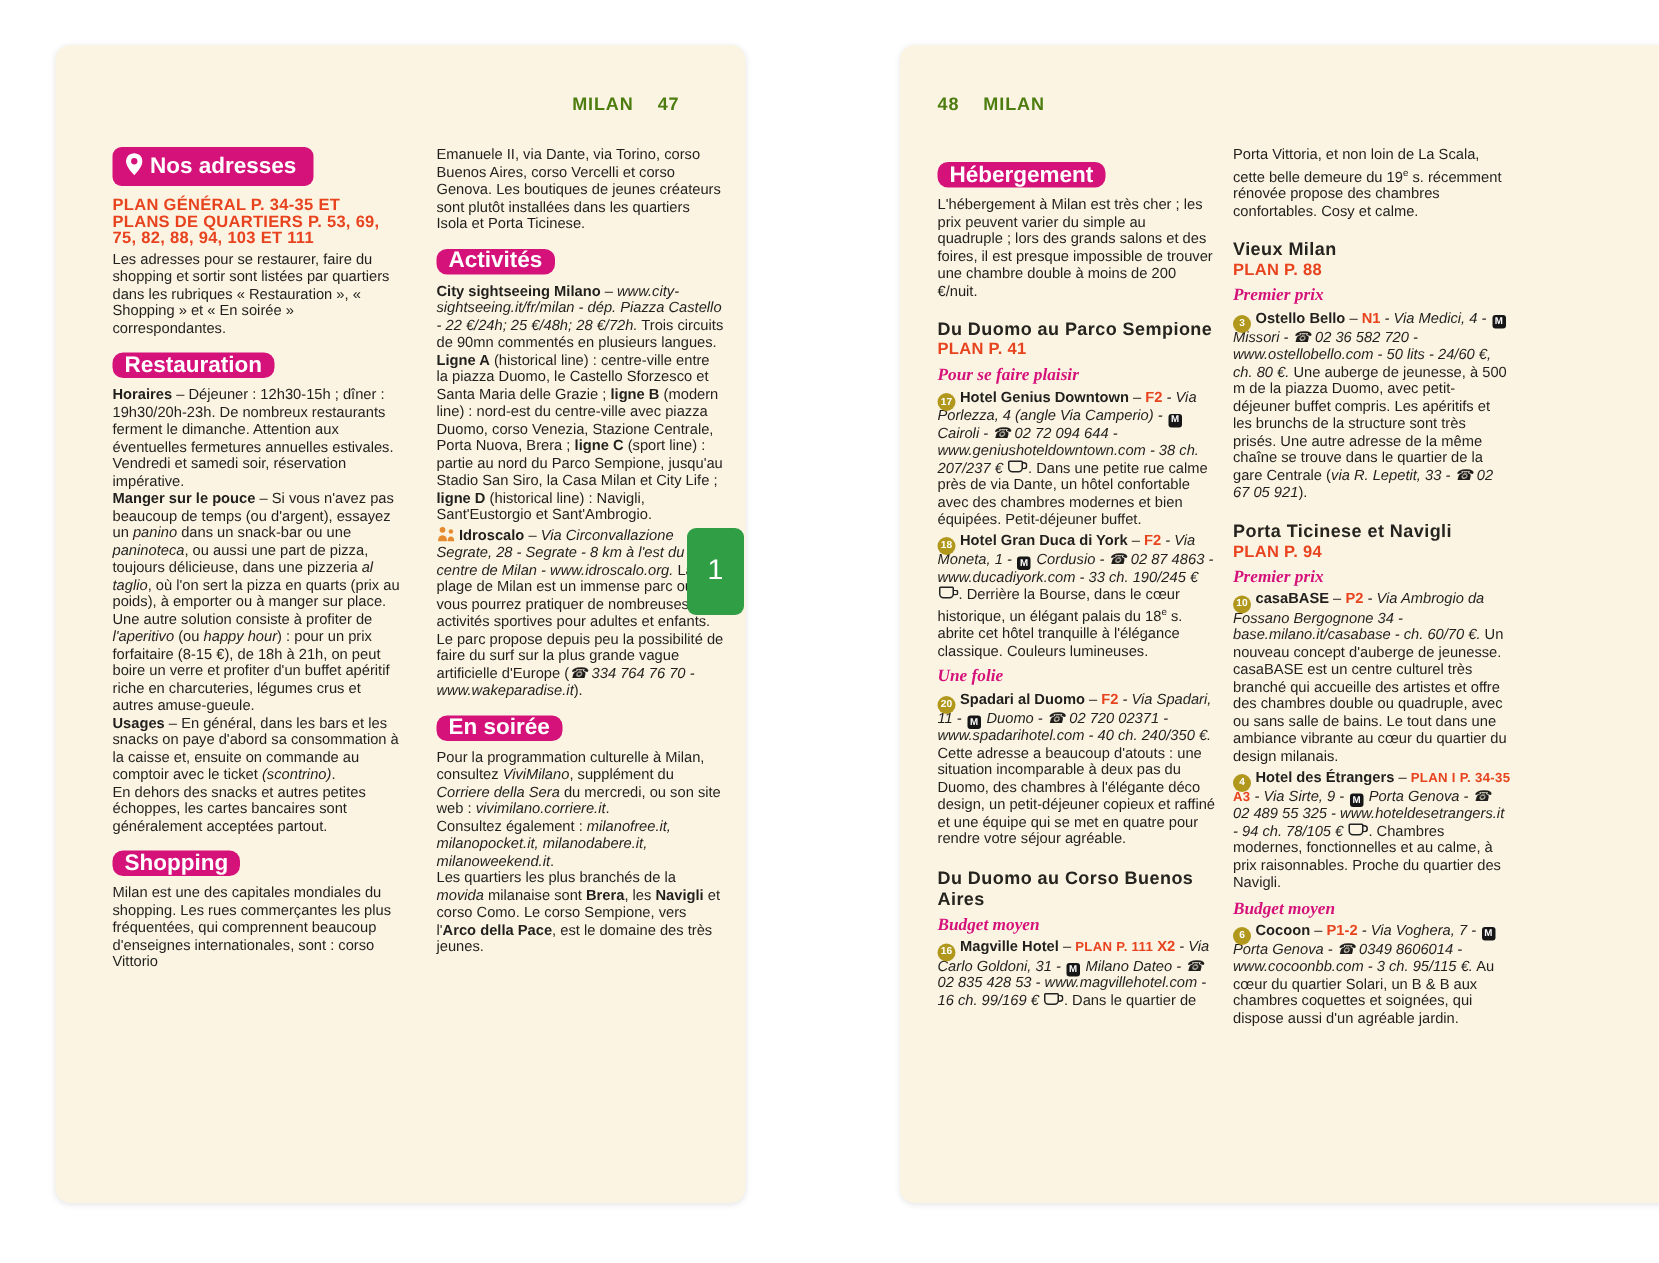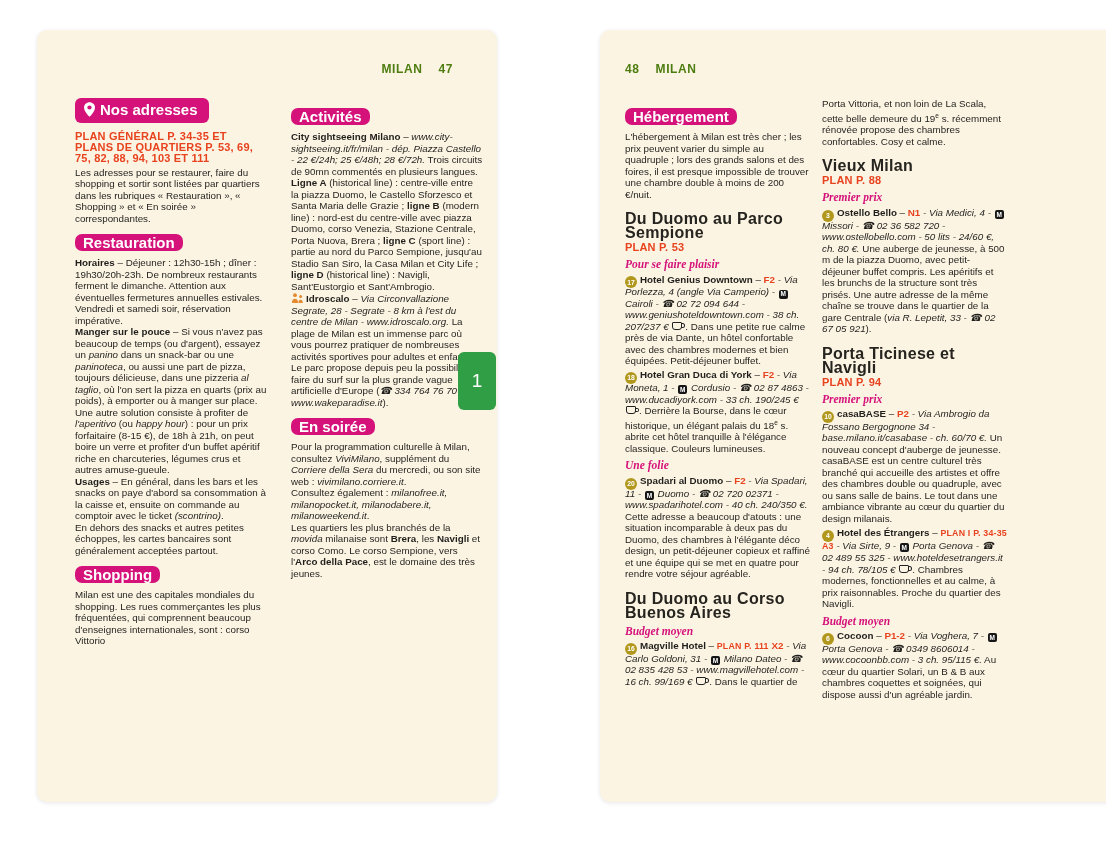--- a/index.html
+++ b/index.html
@@ -37,21 +37,21 @@
   }
   .badge{
     display:inline-block;background:#d5127a;color:#fff;font-weight:bold;
     font-size:15px;padding:2.5px 8px 3px;border-radius:7px;margin:10px 18px 6px 0;
   }
   .planref{
     color:#e8431f;font-weight:bold;font-size:11px;line-height:11px;
     letter-spacing:0.2px;margin:1px 0 3px 0;
   }
   .heading{
-    font-size:16px;line-height:14px;font-weight:bold;color:#26241f;
+    font-size:12px;line-height:14px;font-weight:bold;color:#26241f;
     letter-spacing:0.3px;margin:12px 0 2px 0;
   }
   .pricecat{
     font-family:"Liberation Serif", serif;font-style:italic;font-weight:bold;
     color:#d5127a;font-size:11.5px;margin:6px 0 3px 0;
   }
   .para{margin:0;}
   .para.entry{margin-top:2.5px;}
 
   .rb{font-weight:bold;}
@@ -95,20 +95,21 @@
   </div>
   <div class="cols">
     <div class="col"><div class="badge-lg">
           <span><svg width="11" height="15" viewBox="0 0 12 16">
               <path d="M6 0C2.7 0 0 2.6 0 5.9 0 10.3 6 16 6 16s6-5.7 6-10.1C12 2.6 9.3 0 6 0z" fill="#fff"></path>
               <circle cx="6" cy="5.8" r="2.3" fill="#d5127a"></circle>
             </svg></span>
           <span>Nos adresses</span>
         </div><div class="planref">PLAN GÉNÉRAL P. 34-35 ET PLANS DE QUARTIERS P. 53, 69, 75, 82, 88, 94, 103 ET 111</div><p class="para"><span class="rn">Les adresses pour se restaurer, faire du shopping et sortir sont listées par quartiers dans les rubriques « Restauration », « Shopping » et « En soirée » correspondantes.</span></p><div><span class="badge">Restauration</span></div><p class="para"><span class="rb">Horaires</span><span class="rn"> – Déjeuner : 12h30-15h ; dîner : 19h30/20h-23h. De nombreux restaurants ferment le dimanche. Attention aux éventuelles fermetures annuelles estivales. Vendredi et samedi soir, réservation impérative.</span></p><p class="para"><span class="rb">Manger sur le pouce</span><span class="rn"> – Si vous n'avez pas beaucoup de temps (ou d'argent), essayez un </span><span class="ri">panino</span><span class="rn"> dans un snack-bar ou une </span><span class="ri">paninoteca</span><span class="rn">, ou aussi une part de pizza, toujours délicieuse, dans une pizzeria </span><span class="ri">al taglio</span><span class="rn">, où l'on sert la pizza en quarts (prix au poids), à emporter ou à manger sur place. Une autre solution consiste à profiter de </span><span class="ri">l'aperitivo</span><span class="rn"> (ou </span><span class="ri">happy hour</span><span class="rn">) : pour un prix forfaitaire (8-15 €), de 18h à 21h, on peut boire un verre et profiter d'un buffet apéritif riche en charcuteries, légumes crus et autres amuse-gueule.</span></p><p class="para"><span class="rb">Usages</span><span class="rn"> – En général, dans les bars et les snacks on paye d'abord sa consommation à la caisse et, ensuite on commande au comptoir avec le ticket </span><span class="ri">(scontrino)</span><span class="rn">.</span></p><p class="para"><span class="rn">En dehors des snacks et autres petites échoppes, les cartes bancaires sont généralement acceptées partout.</span></p><div><span class="badge">Shopping</span></div><p class="para"><span class="rn">Milan est une des capitales mondiales du shopping. Les rues commerçantes les plus fréquentées, qui comprennent beaucoup d'enseignes internationales, sont : corso Vittorio</span></p></div>
     <div class="col">
+        <p class="para"><span class="rn">Emanuele II, via Dante, via Torino, corso Buenos Aires, corso Vercelli et corso Genova. Les boutiques de jeunes créateurs sont plutôt installées dans les quartiers Isola et Porta Ticinese.</span></p>
         <div><span class="badge">Activités</span></div>
         <p class="para"><span class="rb">City sightseeing Milano</span><span class="rn"> – </span><span class="ri">www.city-sightseeing.it/fr/milan - dép. Piazza Castello - 22 €/24h; 25 €/48h; 28 €/72h.</span><span class="rn"> Trois circuits de 90mn commentés en plusieurs langues. </span><span class="rb">Ligne A</span><span class="rn"> (historical line) : centre-ville entre la piazza Duomo, le Castello Sforzesco et Santa Maria delle Grazie ; </span><span class="rb">ligne B</span><span class="rn"> (modern line) : nord-est du centre-ville avec piazza Duomo, corso Venezia, Stazione Centrale, Porta Nuova, Brera ; </span><span class="rb">ligne C</span><span class="rn"> (sport line) : partie au nord du Parco Sempione, jusqu'au Stadio San Siro, la Casa Milan et City Life ; </span><span class="rb">ligne D</span><span class="rn"> (historical line) : Navigli, Sant'Eustorgio et Sant'Ambrogio.</span></p>
         <p class="para"><span class="famicon"><svg width="13" height="10" viewBox="0 0 13 10">
               <circle cx="4" cy="2.2" r="1.9" fill="#e58a2f"></circle>
               <path d="M1 10q0-4.2 3-4.2T7 10z" fill="#e58a2f"></path>
               <circle cx="9.6" cy="3.4" r="1.5" fill="#e58a2f"></circle>
               <path d="M7.4 10q0-3.3 2.2-3.3T11.8 10z" fill="#e58a2f"></path>
             </svg></span><span class="rb">Idroscalo</span><span class="rn"> – </span><span class="ri">Via Circonvallazione Segrate, 28 - Segrate - 8 km à l'est du centre de Milan - www.idroscalo.org.</span><span class="rn"> La plage de Milan est un immense parc où vous pourrez pratiquer de nombreuses activités sportives pour adultes et enfants. Le parc propose depuis peu la possibilité de faire du surf sur la plus grande vague artificielle d'Europe (</span><span class="ri">☎ 334 764 76 70 - www.wakeparadise.it</span><span class="rn">).</span></p>
         <div><span class="badge">En soirée</span></div>
         <p class="para"><span class="rn">Pour la programmation culturelle à Milan, consultez </span><span class="ri">ViviMilano</span><span class="rn">, supplément du </span><span class="ri">Corriere della Sera</span><span class="rn"> du mercredi, ou son site web : </span><span class="ri">vivimilano.corriere.it</span><span class="rn">.</span></p>
@@ -123,21 +124,21 @@
 
 <section class="page page-right">
   <div class="pghead left">
     <span class="pgnum">48</span><span class="pgtitle">MILAN</span>
   </div>
   <div class="cols">
     <div class="col">
         <div><span class="badge">Hébergement</span></div>
         <p class="para"><span class="rn">L'hébergement à Milan est très cher ; les prix peuvent varier du simple au quadruple ; lors des grands salons et des foires, il est presque impossible de trouver une chambre double à moins de 200 €/nuit.</span></p>
         <h3 class="heading">Du Duomo au Parco Sempione</h3>
-        <div class="planref">PLAN P. 53</div>
+        <div class="planref">PLAN P. 41</div>
         <div class="pricecat">Pour se faire plaisir</div>
         <p class="para entry"><span class="numcirc">17</span><span class="rb">Hotel Genius Downtown</span><span class="rn"> – </span><span class="rr">F2</span><span class="ri"> - Via Porlezza, 4 (angle Via Camperio) - </span><span class="mchip">M</span><span class="ri"> Cairoli - ☎ 02 72 094 644 - www.geniushoteldowntown.com - 38 ch. 207/237 € </span><span class="cup"></span><span class="rn">. Dans une petite rue calme près de via Dante, un hôtel confortable avec des chambres modernes et bien équipées. Petit-déjeuner buffet.</span></p>
         <p class="para entry"><span class="numcirc">18</span><span class="rb">Hotel Gran Duca di York</span><span class="rn"> – </span><span class="rr">F2</span><span class="ri"> - Via Moneta, 1 - </span><span class="mchip">M</span><span class="ri"> Cordusio - ☎ 02 87 4863 - www.ducadiyork.com - 33 ch. 190/245 € </span><span class="cup"></span><span class="rn">. Derrière la Bourse, dans le cœur historique, un élégant palais du 18</span><span class="rsup">e</span><span class="rn"> s. abrite cet hôtel tranquille à l'élégance classique. Couleurs lumineuses.</span></p>
         <div class="pricecat">Une folie</div>
         <p class="para entry"><span class="numcirc">20</span><span class="rb">Spadari al Duomo</span><span class="rn"> – </span><span class="rr">F2</span><span class="ri"> - Via Spadari, 11 - </span><span class="mchip">M</span><span class="ri"> Duomo - ☎ 02 720 02371 - www.spadarihotel.com - 40 ch. 240/350 €.</span><span class="rn"> Cette adresse a beaucoup d'atouts : une situation incomparable à deux pas du Duomo, des chambres à l'élégante déco design, un petit-déjeuner copieux et raffiné et une équipe qui se met en quatre pour rendre votre séjour agréable.</span></p>
         <h3 class="heading">Du Duomo au Corso Buenos Aires</h3>
         <div class="pricecat">Budget moyen</div>
         <p class="para entry"><span class="numcirc">16</span><span class="rb">Magville Hotel</span><span class="rn"> – </span><span class="rpr">PLAN P. 111</span><span class="rn"> </span><span class="rr">X2</span><span class="ri"> - Via Carlo Goldoni, 31 - </span><span class="mchip">M</span><span class="ri"> Milano Dateo - ☎ 02 835 428 53 - www.magvillehotel.com - 16 ch. 99/169 € </span><span class="cup"></span><span class="rn">. Dans le quartier de</span></p>
       </div>
     <div class="col">

